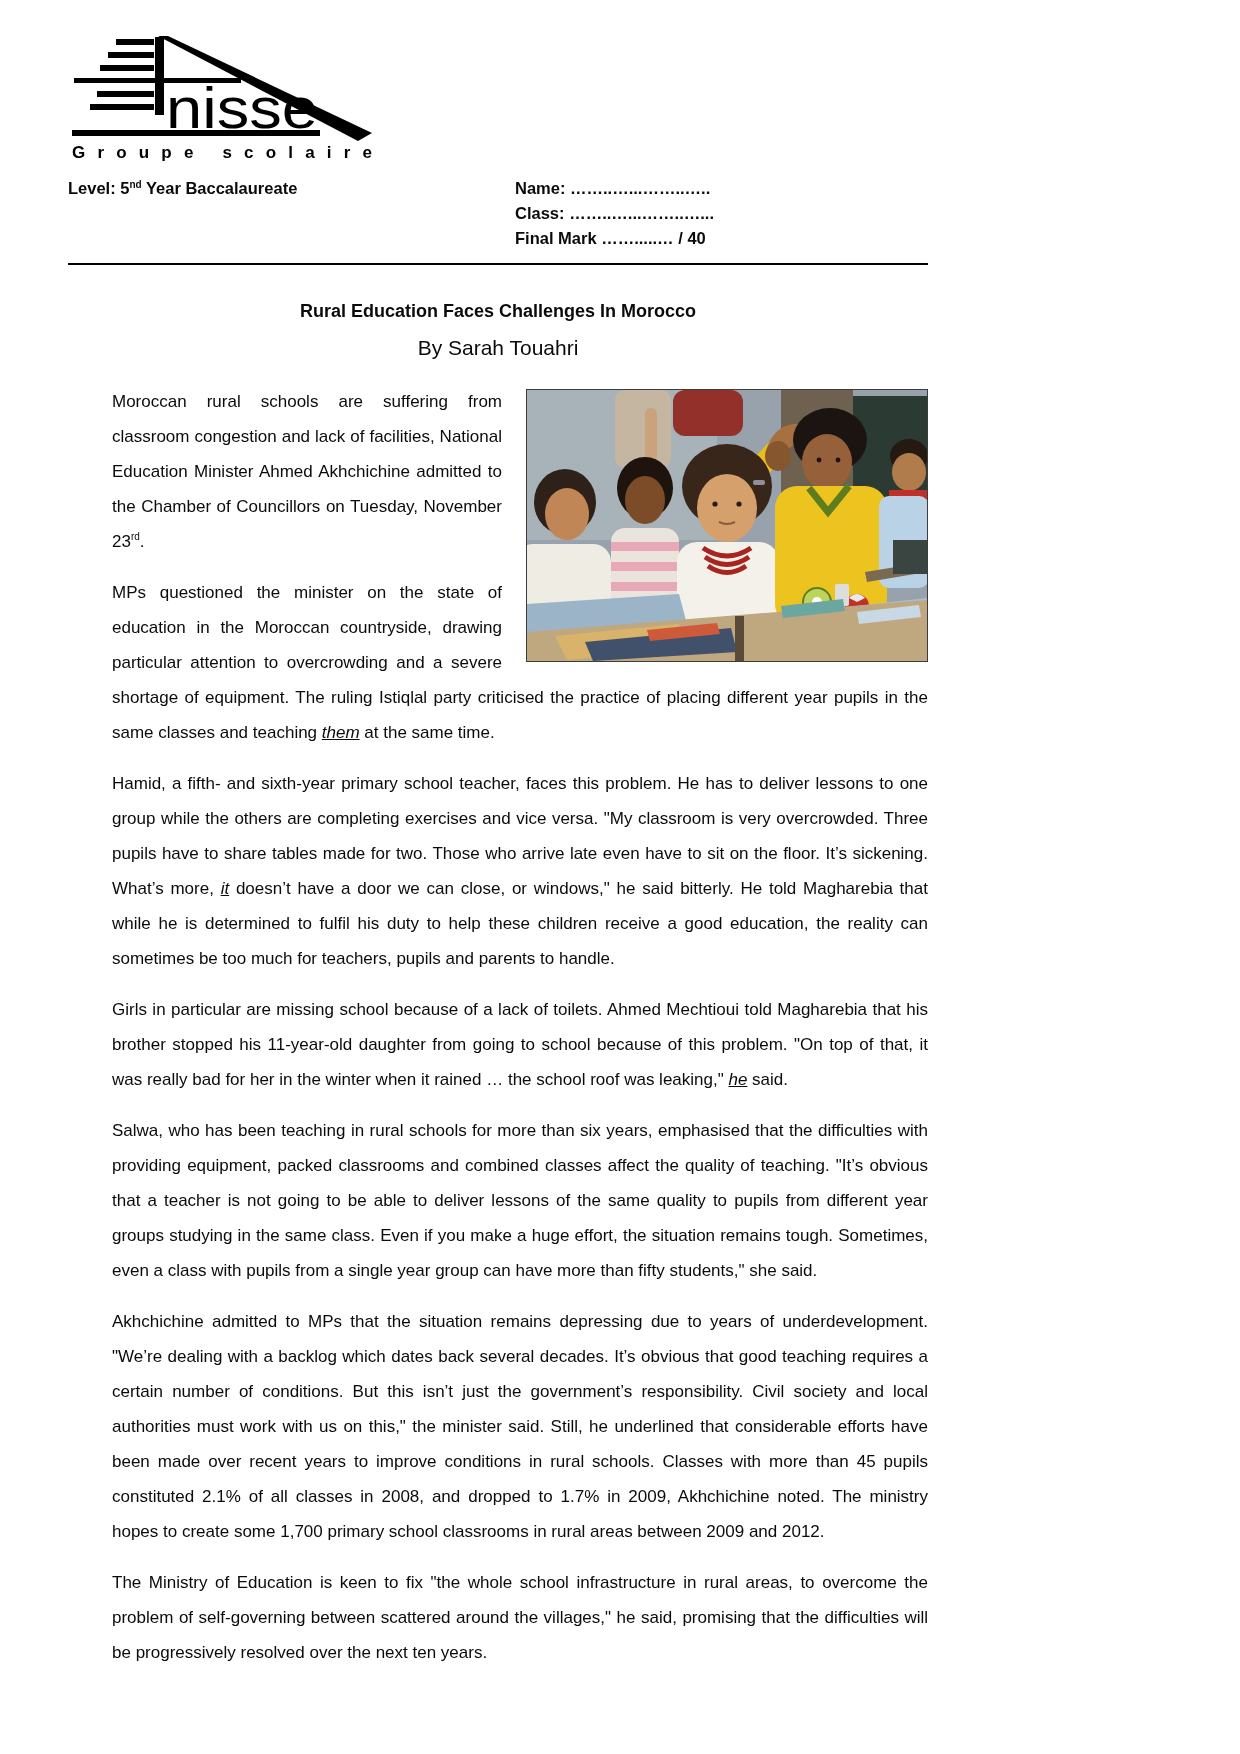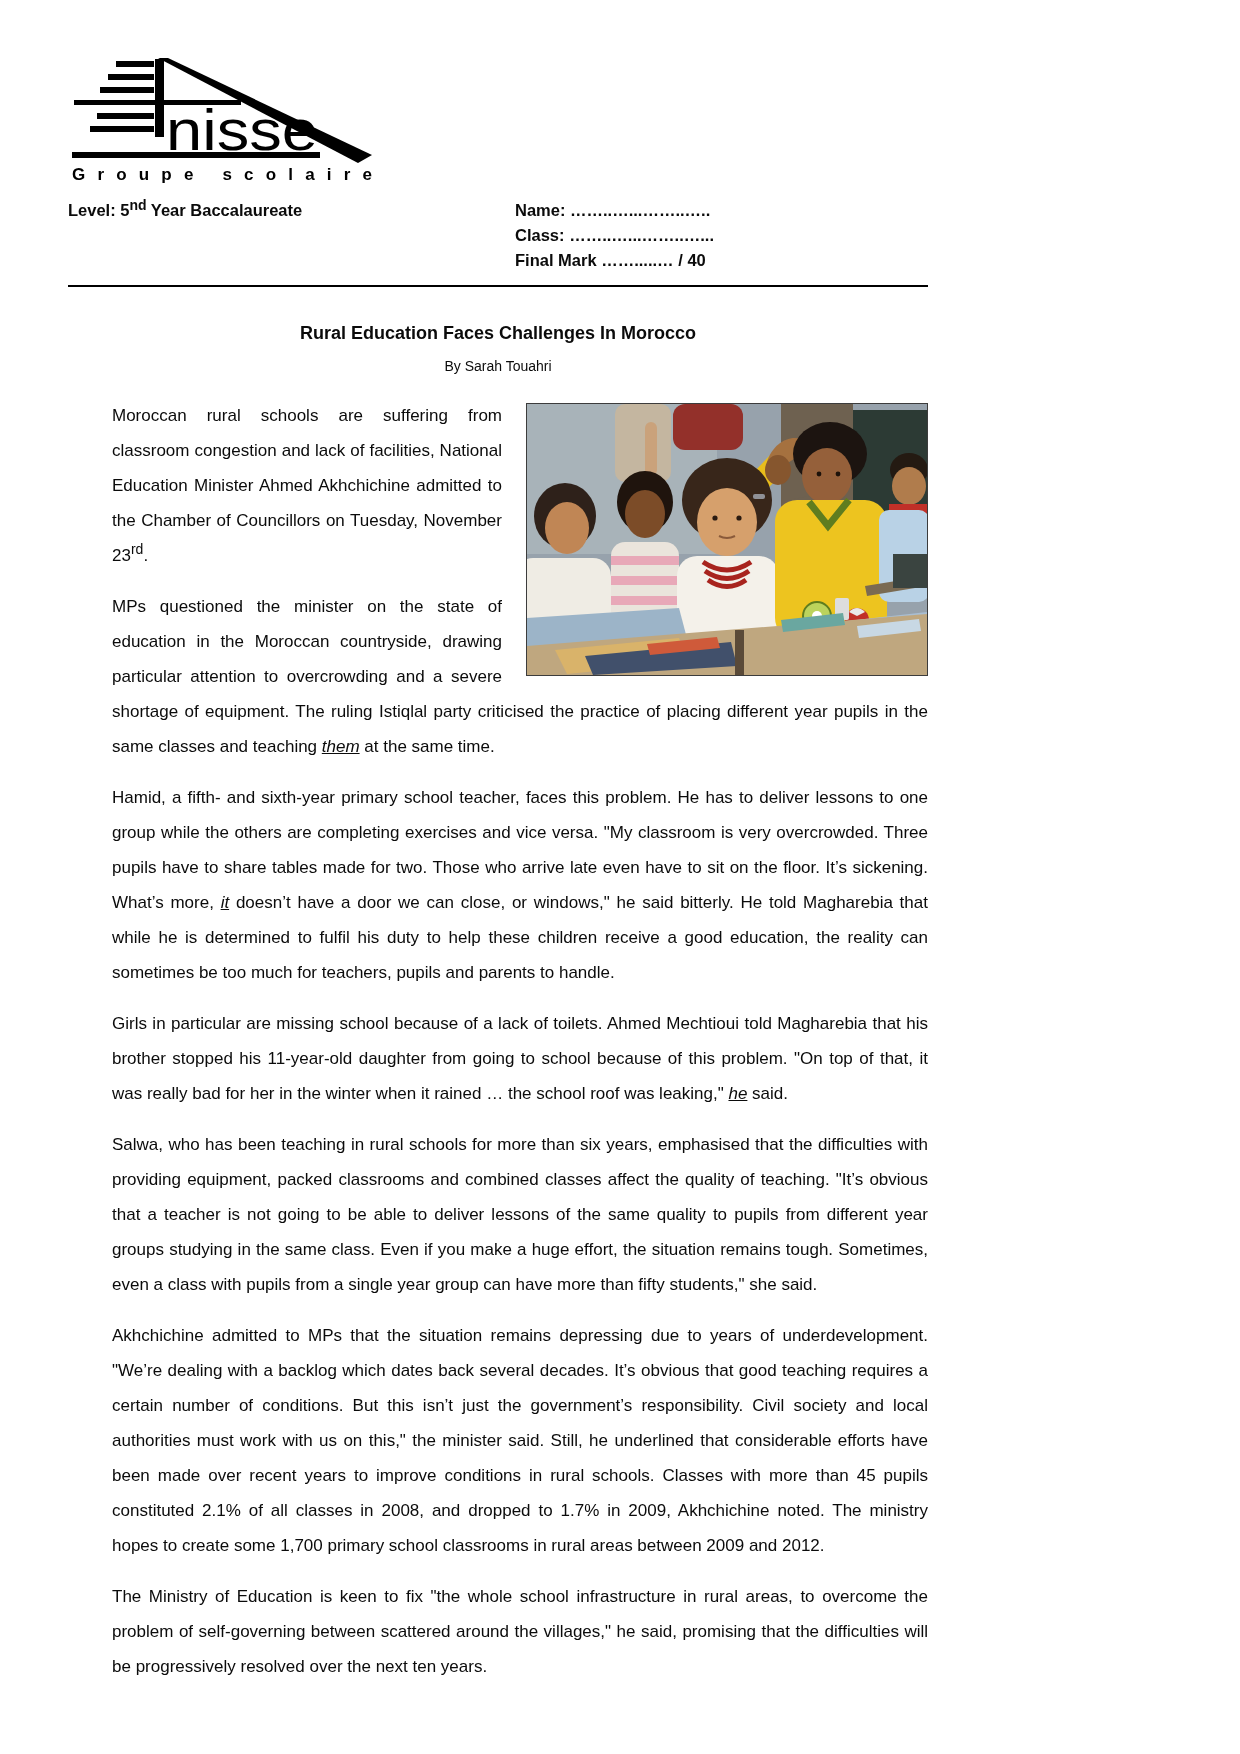--- a/index.html
+++ b/index.html
@@ -1,43 +1,43 @@
 <!DOCTYPE html>
 <html><head>
 <meta charset="utf-8">
 <style>
   html,body{margin:0;padding:0;background:#ffffff;}
   .page{
     width:1000px;min-height:1754px;box-sizing:border-box;
-    padding:56px 72px 40px 68px;background:#ffffff;color:#0b0b0b;
+    padding:34px 72px 40px 68px;background:#ffffff;color:#0b0b0b;
     font-family:"Liberation Sans",sans-serif;position:relative;overflow:hidden;border-radius:10px;
   }
   
   .logo{width:312px;height:132px;margin:0 0 10px 2px;}
   .logo svg{display:block;}
   
   .header-grid{display:flex;font-weight:bold;font-size:16.5px;line-height:25px;margin-top:6px;}
   .header-grid .col-left{width:365px;}
   .header-grid .col-center{width:447px;}
   .header-grid .col-right{flex:1;}
   .header-divider{border:none;border-top:2.5px solid #000;margin:12px 0 0 0;}
   
   .article-title{font-size:18px;font-weight:bold;text-align:center;margin:36px 0 0 0;}
-  .article-byline{font-size:14px;text-align:center;margin-top:14px;}
+  .article-byline{font-size:21px;text-align:center;margin-top:14px;}
   
   article{margin-top:24px;font-size:17px;line-height:35px;text-align:justify;margin-left:44px;}
   article p{margin:0 0 16px 0;}
   article p:last-child{margin-bottom:0;}
   .photo-figure{
     float:right;width:402px;height:273px;margin:5px 0 12px 24px;
     border:1px solid #3c3c3c;box-sizing:border-box;background:#98a3ad;
   }
   .photo-figure svg{display:block;}
   .emph{font-weight:normal;font-style:italic;text-decoration:underline;}
-  sup{font-size:14px;line-height:0;vertical-align:super;}
+  sup{font-size:10px;line-height:0;vertical-align:super;}
 </style>
 </head>
 <body>
 
 <div class="page">
 
   <div class="logo">
     <svg width="312" height="132" viewBox="0 0 312 132" xmlns="http://www.w3.org/2000/svg">
       <g fill="#000000">
 

